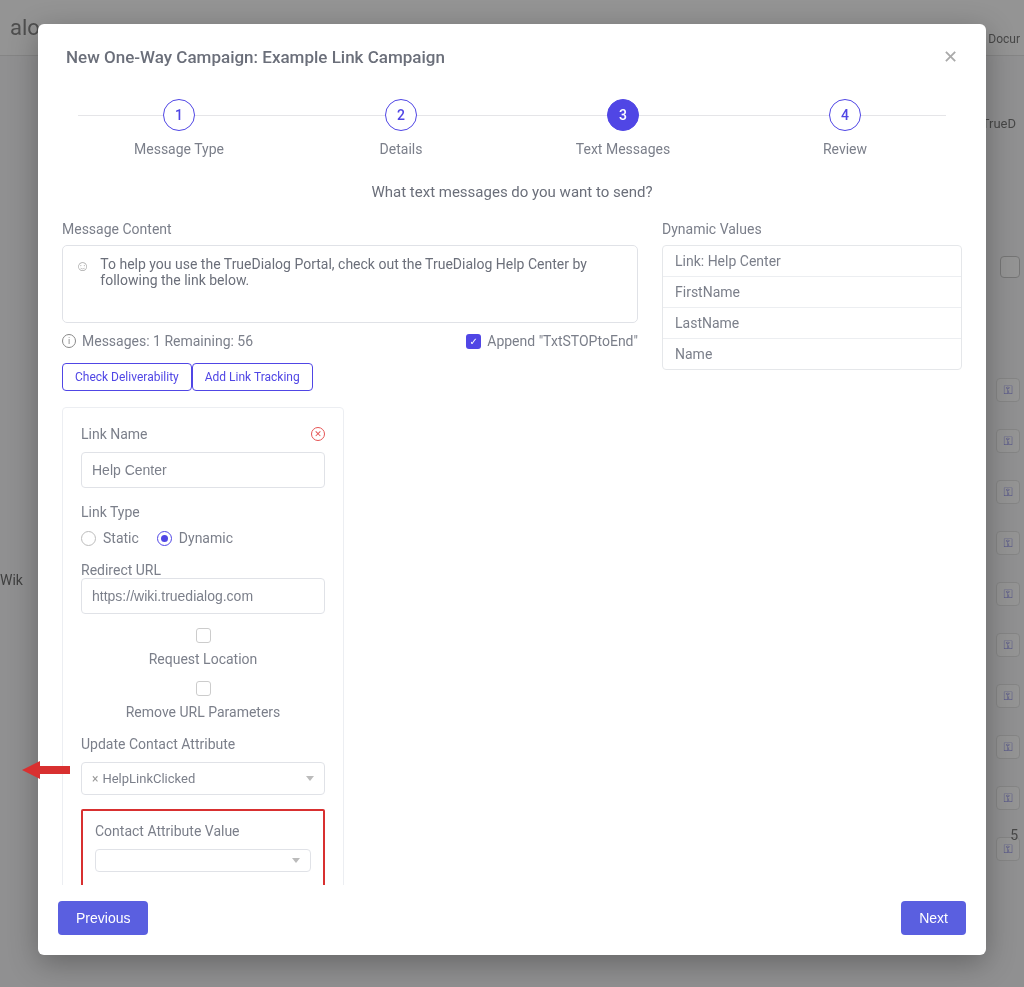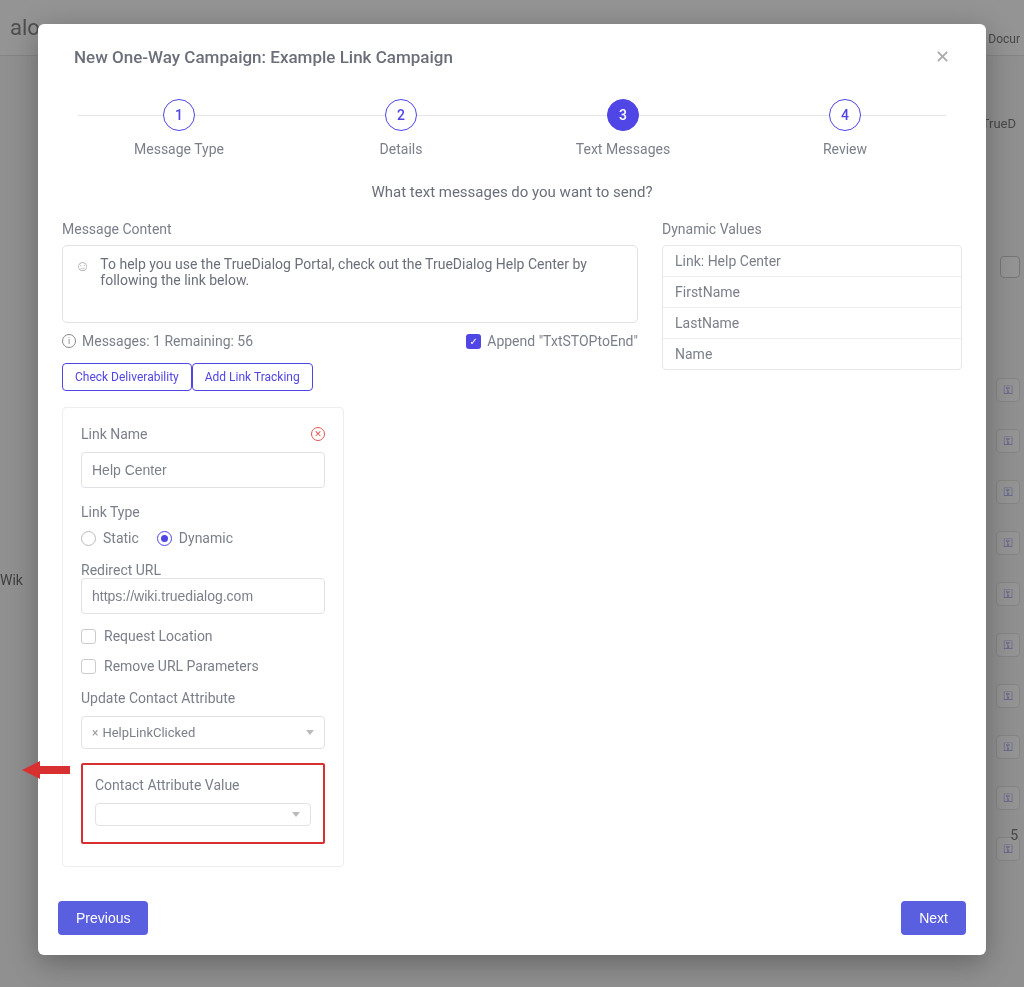--- a/index.html
+++ b/index.html
@@ -86,21 +86,21 @@
   right: 38px;
   bottom: 32px;
   background: #fff;
   border-radius: 6px;
   box-shadow: 0 8px 30px rgba(0,0,0,0.3);
   display: flex;
   flex-direction: column;
   overflow: hidden;
 }
 .modal-header {
-  padding: 22px 36px 18px;
+  padding: 22px 28px 18px;
   display: flex;
   align-items: center;
   justify-content: space-between;
   color: #6b6f7a;
 }
 .modal-title { font-size: 17px; font-weight: 500; }
 .close-x { color: #aaa; font-size: 18px; cursor: pointer; }
 
 .stepper {
   display: flex;
@@ -307,20 +307,21 @@
   border-radius: 50%;
 }
 .chk-row {
   display: flex;
   align-items: center;
   gap: 8px;
   font-size: 14px;
   color: #7b7f8a;
   margin-top: 14px;
   cursor: pointer;
+  flex-direction: column;
 }
 .chk-empty {
   width: 15px; height: 15px;
   border: 1.3px solid #ccc;
   border-radius: 3px;
 }
 
 .select {
   width: 100%;
   border: 1px solid #e0e2e7;

